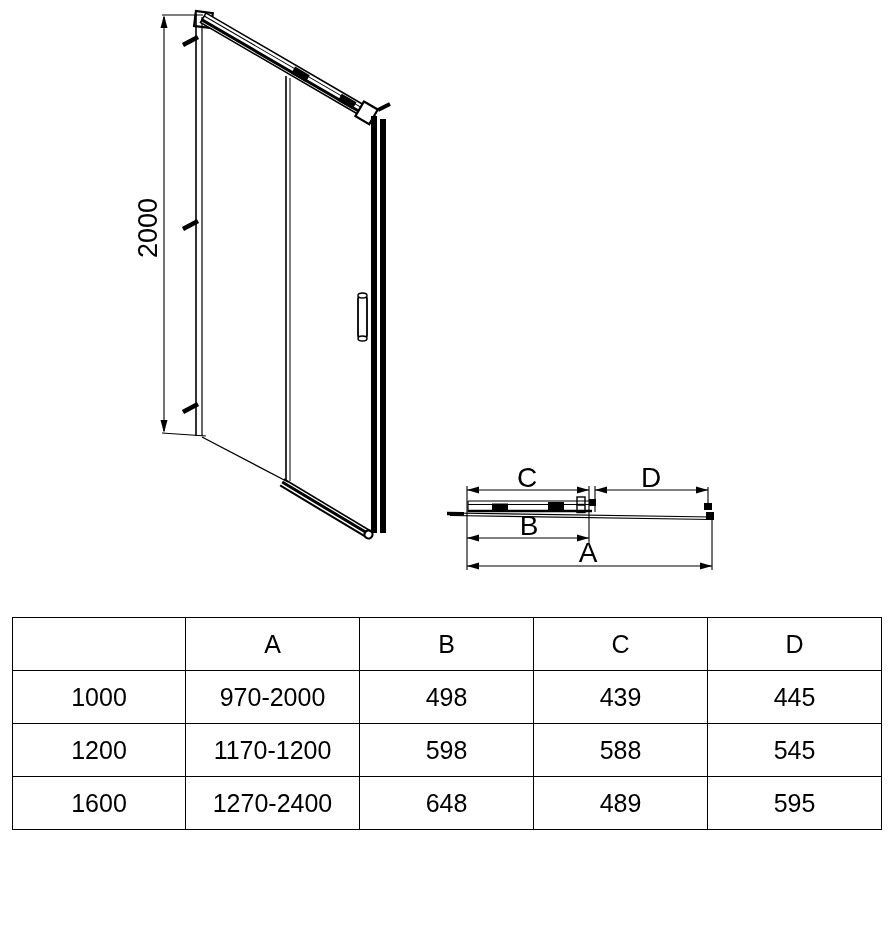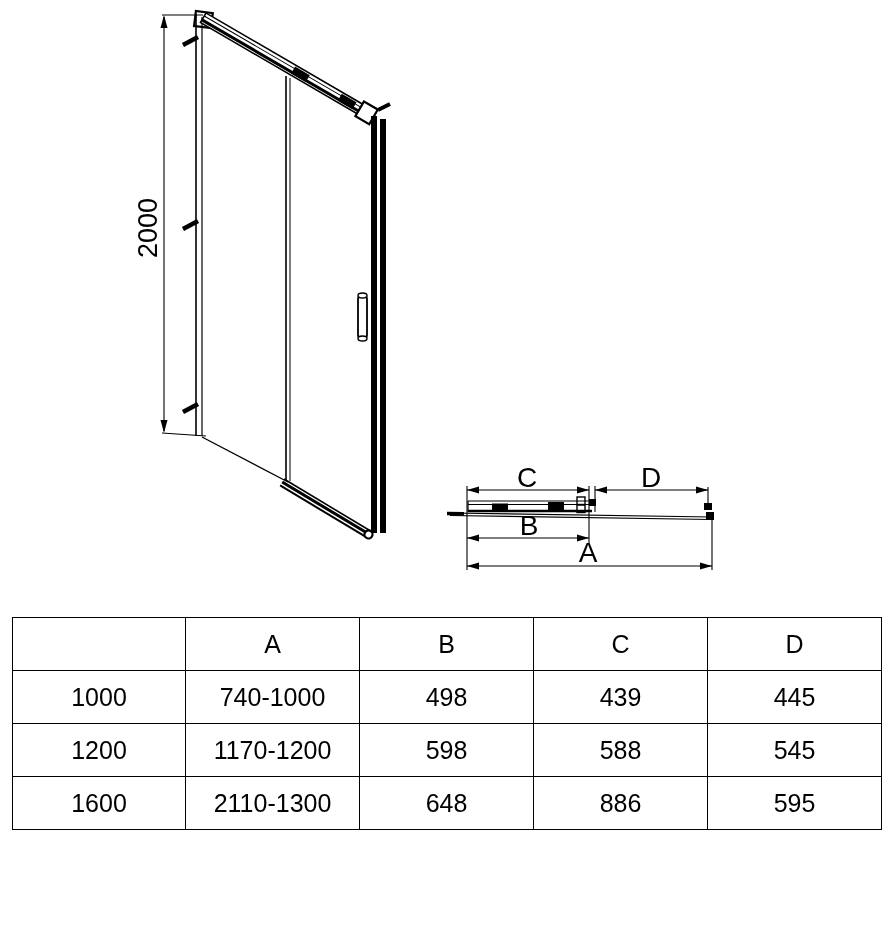--- a/index.html
+++ b/index.html
@@ -183,33 +183,33 @@
       <th></th>
       <th>A</th>
       <th>B</th>
       <th>C</th>
       <th>D</th>
     </tr>
   </thead>
   <tbody id="size-table-body">
       <tr>
         <td>1000</td>
-        <td>740-1000</td>
+        <td>970-2000</td>
         <td>498</td>
         <td>439</td>
         <td>445</td>
       </tr>
       <tr>
         <td>1200</td>
         <td>1170-1200</td>
         <td>598</td>
         <td>588</td>
         <td>545</td>
       </tr>
       <tr>
         <td>1600</td>
-        <td>2110-1300</td>
+        <td>1270-2400</td>
         <td>648</td>
-        <td>886</td>
+        <td>489</td>
         <td>595</td>
       </tr>
     </tbody>
 </table>
 
 </body></html>

